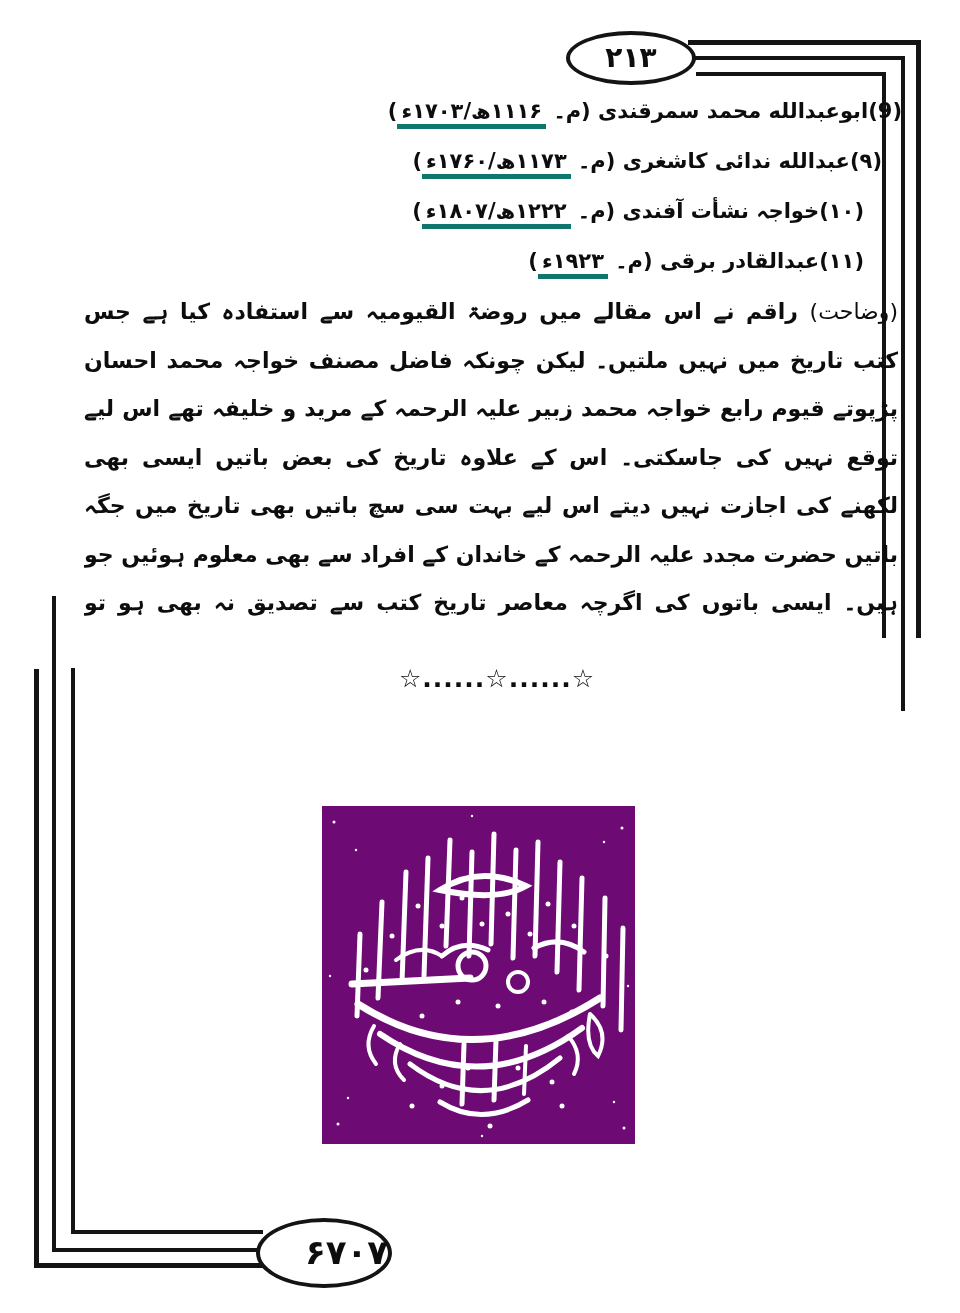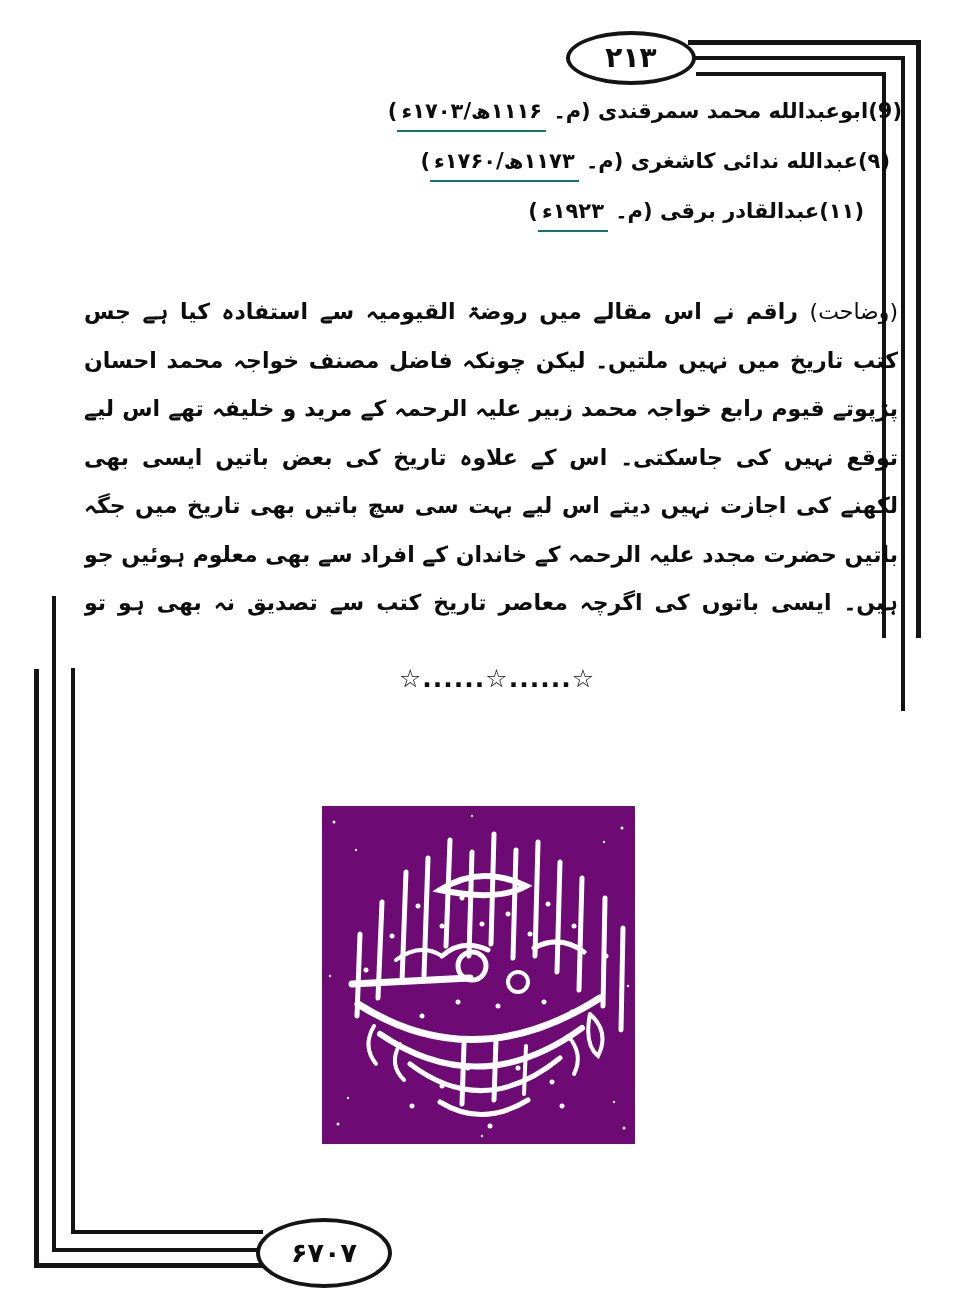--- a/index.html
+++ b/index.html
@@ -15,34 +15,34 @@
   .bline{position:absolute;background:#141414;z-index:1;}
   
   .oval{
     position:absolute;z-index:2;background:#ffffff;
     border:4px solid #141414;border-radius:50%;
     display:flex;align-items:center;justify-content:center;
     font-weight:bold;
   }
   .oval span{transform:translateY(-1px);}
   #top-oval{left:566px;top:31px;width:122px;height:46px;font-size:28px;}
-  #bottom-oval{left:256px;top:1218px;width:128px;height:62px;font-size:27px;}
+  #bottom-oval{left:256px;top:1218px;width:128px;height:62px;font-size:34px;justify-content:flex-end;}
 
   
   .footnotes{
     position:absolute;top:86px;right:58px;width:560px;
     direction:rtl;text-align:right;
     font-weight:bold;font-size:21px;line-height:50px;
     z-index:3;
   }
   .fn-item{white-space:nowrap;}
-  .fn-item:nth-child(2){margin-right:12px;}
+  .fn-item:nth-child(2){margin-right:20px;}
   .fn-item:nth-child(3){margin-right:38px;}
   .fn-item:nth-child(4){margin-right:38px;}
-  .fn-date{border-bottom:2px solid #0f766e;padding:0 4px 7px 4px;}
+  .fn-date{border-bottom:5px solid #0f766e;padding:0 4px 1px 4px;}
 
   
   .note{
     position:absolute;top:288px;right:62px;left:84px;
     direction:rtl;
     font-weight:bold;font-size:22px;line-height:48.5px;
     z-index:3;
   }
   .note-line{
     text-align:justify;
@@ -89,20 +89,23 @@
 <div class="oval" id="bottom-oval">
   <span>۶۷۰۷</span>
 </div>
 
 <div class="footnotes">
   <div class="fn-item">
     <span>(9)ابوعبدالله محمد سمرقندی (م۔ </span><span class="fn-date">۱۱۱۶ھ/۱۷۰۳ء</span><span>)</span>
   </div>
   <div class="fn-item">
     <span>(۹)عبدالله ندائی کاشغری (م۔ </span><span class="fn-date">۱۱۷۳ھ/۱۷۶۰ء</span><span>)</span>
+  </div>
+  <div class="fn-item">
+    <span>(۱۰)خواجہ نشأت آفندی (م۔ </span><span class="fn-date">۱۲۲۲ھ/۱۸۰۷ء</span><span>)</span>
   </div>
   <div class="fn-item">
     <span>(۱۱)عبدالقادر برقی (م۔ </span><span class="fn-date">۱۹۲۳ء</span><span>)</span>
   </div>
 </div>
 
 <div class="note">
   <div class="note-line">
     <span class="note-heading">(وضاحت)</span>
     <span>راقم نے اس مقالے میں روضۃ القیومیہ سے استفادہ کیا ہے جس میں بعض باتیں ایسی بھی ہیں جو معاصر</span>

